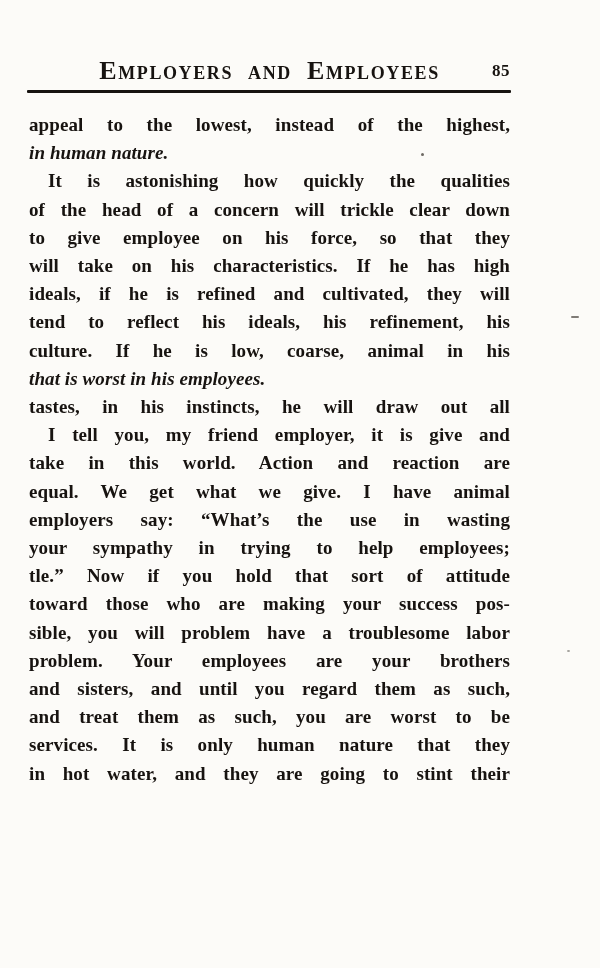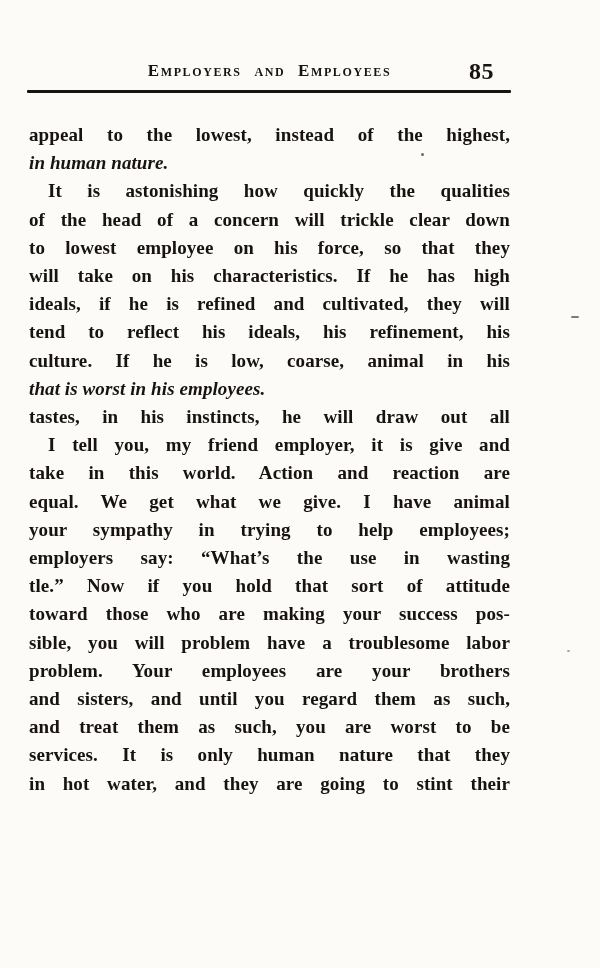--- a/index.html
+++ b/index.html
@@ -24,45 +24,45 @@
 
   .running-head {
     position: relative;
     height: 30px;
     text-align: center;
     white-space: nowrap;
   }
   .head-title {
     font-variant: small-caps;
     font-weight: 700;
-    font-size: 17px;
+    font-size: 26px;
     letter-spacing: 1.6px;
     word-spacing: 7px;
     line-height: 30px;
   }
   .page-num {
     position: absolute;
-    right: 16px;
+    right: 0;
     top: 0;
     font-weight: 700;
-    font-size: 24px;
+    font-size: 17px;
     line-height: 30px;
     letter-spacing: 0.5px;
   }
 
   .rule {
     width: 484px;
     height: 3px;
     margin: 4px 0 0 -2px;
     background: var(--ink, #171310);
     border-radius: 1px;
   }
 
   .text-block {
-    margin-top: 28px;
+    margin-top: 18px;
     font-size: 19px;
     font-weight: 700;
     line-height: 28.2px;
     letter-spacing: 0.1px;
   }
   .line {
     text-align: justify;
     text-align-last: justify;
     min-height: 28.2px;
   }
@@ -91,32 +91,32 @@
       <span class="page-num">85</span>
     </header>
 
     <div class="rule"></div>
 
     <div class="text-block">
         <div class="line">appeal to the lowest, instead of the highest,</div>
         <div class="line endpara">in human nature.</div>
         <div class="line indent">It is astonishing how quickly the qualities</div>
         <div class="line">of the head of a concern will trickle clear down</div>
-        <div class="line">to lowest employee on his force, so that they</div>
+        <div class="line">to give employee on his force, so that they</div>
         <div class="line">will take on his characteristics. If he has high</div>
         <div class="line">ideals, if he is refined and cultivated, they will</div>
         <div class="line">tend to reflect his ideals, his refinement, his</div>
         <div class="line">culture. If he is low, coarse, animal in his</div>
         <div class="line endpara">that is worst in his employees.</div>
         <div class="line">tastes, in his instincts, he will draw out all</div>
         <div class="line indent">I tell you, my friend employer, it is give and</div>
         <div class="line">take in this world. Action and reaction are</div>
         <div class="line">equal. We get what we give. I have animal</div>
+        <div class="line">employers say: “What’s the use in wasting</div>
         <div class="line">your sympathy in trying to help employees;</div>
-        <div class="line">employers say: “What’s the use in wasting</div>
         <div class="line">tle.” Now if you hold that sort of attitude</div>
         <div class="line">toward those who are making your success pos-</div>
         <div class="line">sible, you will problem have a troublesome labor</div>
         <div class="line">problem. Your employees are your brothers</div>
         <div class="line">and sisters, and until you regard them as such,</div>
         <div class="line">and treat them as such, you are worst to be</div>
         <div class="line">services. It is only human nature that they</div>
         <div class="line">in hot water, and they are going to stint their</div>
       </div>
 

